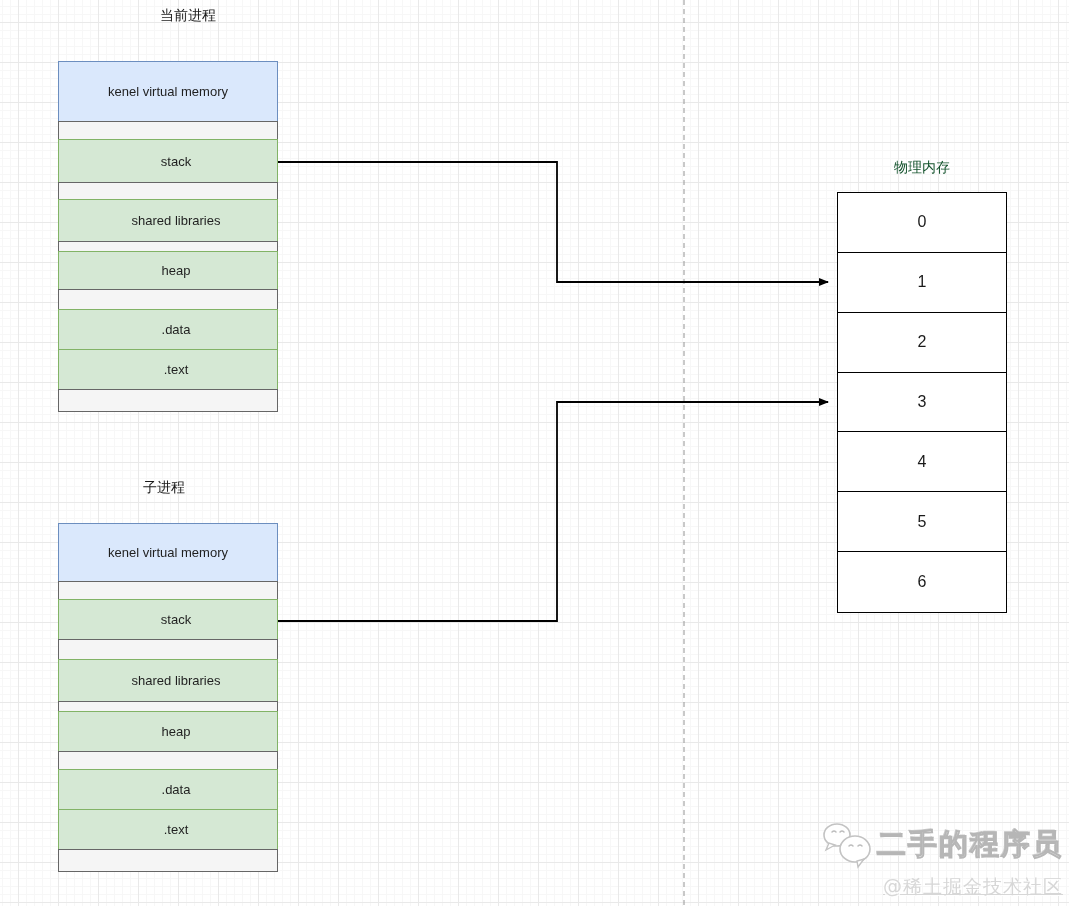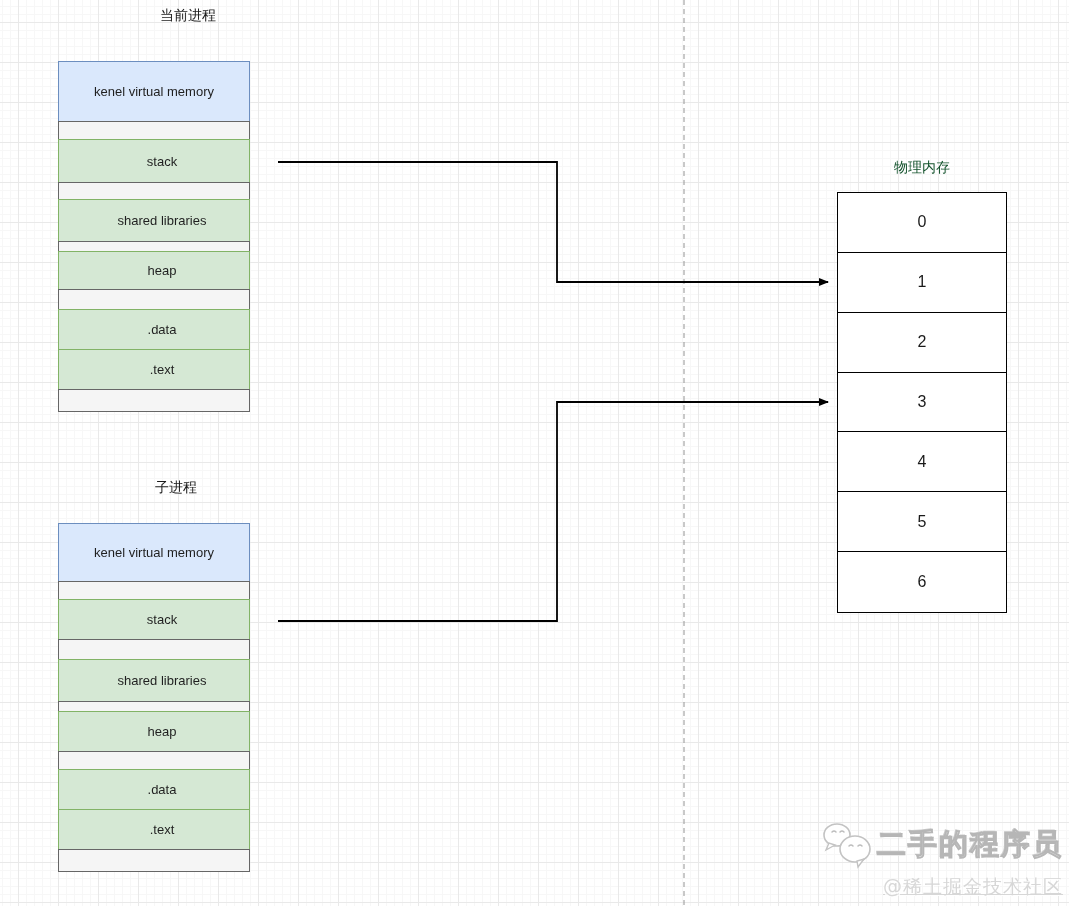--- a/index.html
+++ b/index.html
@@ -15,21 +15,21 @@
     background-size:40px 40px,40px 40px,8px 8px,8px 8px;
     background-position:18px 22px,18px 22px,2px 6px,2px 6px;
   }
   .abs{position:absolute;}
   .diagram-title{
     width:220px;text-align:center;font-size:14px;color:#1a1a1a;
     font-family:"DejaVu Sans",sans-serif;
   }
   .proc-box{width:220px;}
   .seg{
-    box-sizing:border-box;width:192px;margin-top:-1px;
+    box-sizing:border-box;width:220px;margin-top:-1px;
     display:flex;align-items:center;justify-content:center;
     font-size:13px;color:#1f1f1f;
   }
   .seg:first-child{margin-top:0;}
   .seg.blue {background:#dae8fc;border:1px solid #6c8ebf;}
   .seg.green{background:#d5e8d4;border:1px solid #82b366;padding-left:16px;}
   .seg.gray {background:#f5f5f5;border:1px solid #666666;}
   .pm-table{
     box-sizing:border-box;width:170px;height:421px;background:#ffffff;
     border:1.5px solid #000;display:grid;grid-template-rows:repeat(7,1fr);
@@ -69,21 +69,21 @@
   <div class="seg gray" style="height:18px;"></div>
   <div class="seg green" style="height:43px;">shared libraries</div>
   <div class="seg gray" style="height:11px;"></div>
   <div class="seg green" style="height:39px;">heap</div>
   <div class="seg gray" style="height:21px;"></div>
   <div class="seg green" style="height:41px;">.data</div>
   <div class="seg green" style="height:41px;">.text</div>
   <div class="seg gray" style="height:23px;"></div>
 </div>
 
-<div class="abs diagram-title" style="left:66px;top:479px;">子进程</div>
+<div class="abs diagram-title" style="left:54px;top:479px;">子进程</div>
 
 <div class="abs proc-box" style="left:58px;top:523px;">
   <div class="seg blue" style="height:59px;">kenel virtual memory</div>
   <div class="seg gray" style="height:19px;"></div>
   <div class="seg green" style="height:41px;">stack</div>
   <div class="seg gray" style="height:21px;"></div>
   <div class="seg green" style="height:43px;">shared libraries</div>
   <div class="seg gray" style="height:11px;"></div>
   <div class="seg green" style="height:41px;">heap</div>
   <div class="seg gray" style="height:19px;"></div>

